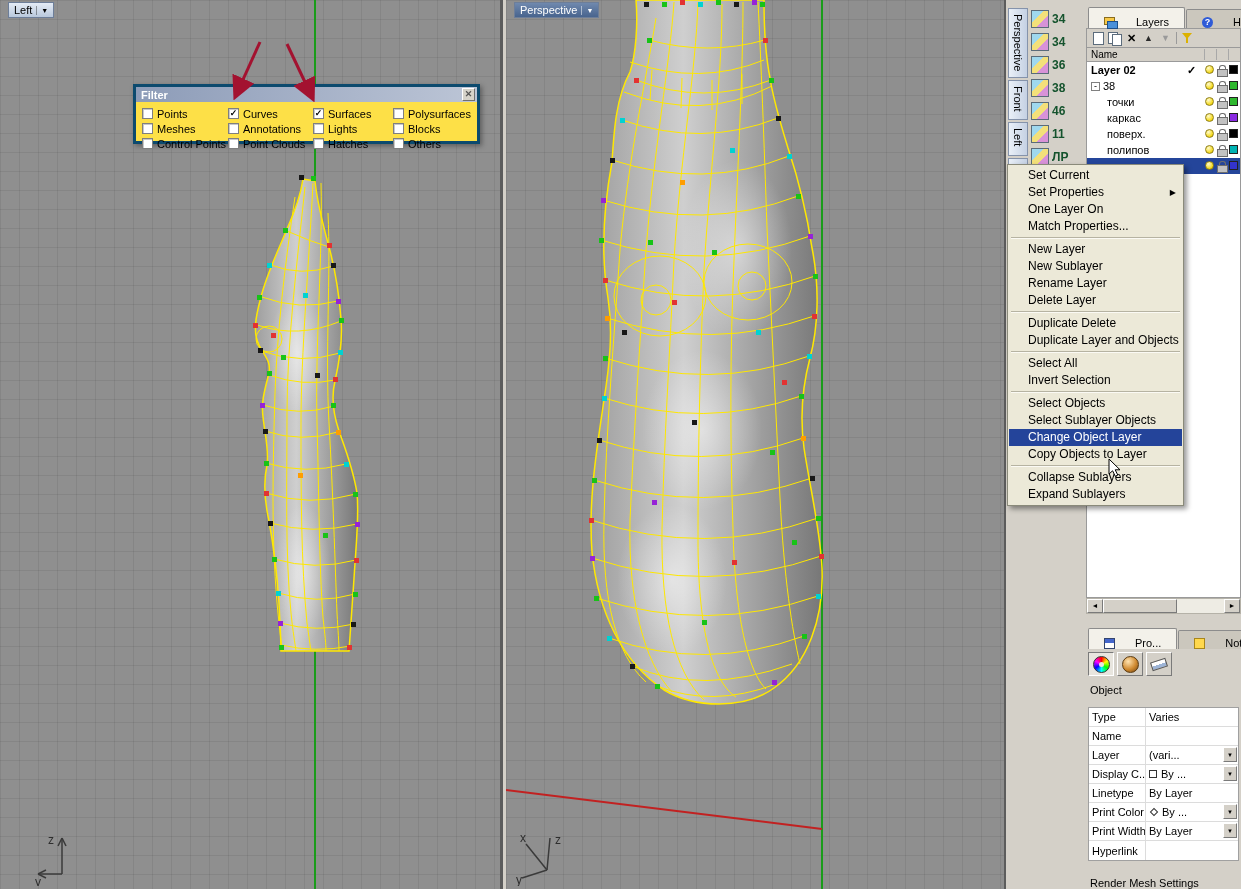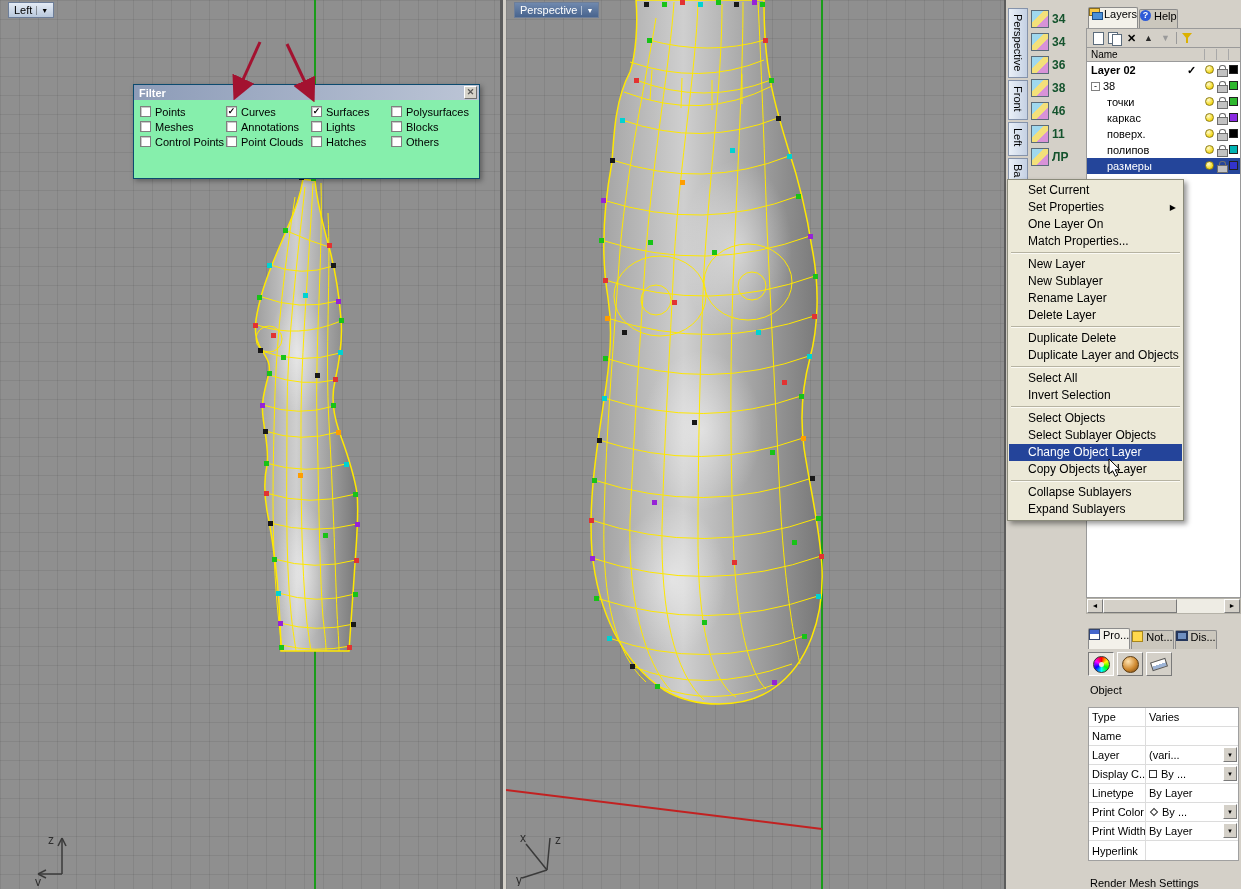--- a/index.html
+++ b/index.html
@@ -23,22 +23,22 @@
   .greenline{position:absolute;top:0;bottom:0;width:2px;background:#1a9c1a}
   .cplane{position:absolute;left:0;top:0;z-index:1}
   .axis-ind{position:absolute;z-index:4}
   .axis-ind text{font-size:12px;fill:#2e2e2e;font-family:"Liberation Sans",sans-serif}
   .axis-ind line{stroke:#3a3a3a;stroke-width:1.5}
   .model{position:absolute;z-index:3}
   .wire{stroke:#ffe800;stroke-width:1;fill:none}
   .bodyfill{fill:url(#bodyg);stroke:#ffe800;stroke-width:1.5}
 
   
-  #filter-dlg{position:absolute;left:133px;top:84px;width:347px;height:95px;background:#86efac;
-      border:1px solid #0c4a6e;box-shadow:2px 2px 5px rgba(0,0,0,.35);z-index:50}
+  #filter-dlg{position:absolute;left:133px;top:84px;width:347px;height:60px;background:#fde047;
+      border:3px solid #0c4a6e;box-shadow:2px 2px 5px rgba(0,0,0,.35);z-index:50}
   .dlg-title{height:15px;background:linear-gradient(90deg,#8d9cb8,#bcc5d6);color:#fff;font-weight:bold;
       font-size:11px;display:flex;align-items:center;padding:0 5px;position:relative}
   .dlg-close{position:absolute;right:2px;top:1px;width:13px;height:13px;background:#d6d3ca;
       border:1px solid;border-color:#fff #6f6f6f #6f6f6f #fff;font-size:9px;line-height:11px;text-align:center;color:#555}
   .dlg-body{padding:4px 6px 0;display:grid;grid-template-columns:86px 85px 80px 1fr;grid-auto-rows:15px}
   .fcb{display:flex;align-items:center;gap:4px;font-size:11px;white-space:nowrap}
   .cbox{flex:none;width:11px;height:11px;background:#fff;border:1px solid #7f7f7f;
       box-shadow:inset 1px 1px 0 #c9c9c9;display:flex;align-items:center;justify-content:center;
       font-size:9px;font-weight:bold;line-height:9px}
   .cbox.gray{background:#cfccc3}
@@ -49,21 +49,21 @@
       border:1px solid #8593ab;writing-mode:vertical-rl;padding-top:5px;font-size:11px;z-index:10;
       display:flex;justify-content:flex-start;align-items:center}
   .srow{position:absolute;left:1031px;width:53px;height:22px;display:flex;align-items:center;gap:3px;z-index:10}
   .sicon{flex:none;width:18px;height:18px;border:1px solid #5a6b7a;
       background:linear-gradient(135deg,#9fd8ee 0 35%,#f3e07a 35% 65%,#d892d8 65%)}
   .slabel{font-size:12px;font-weight:bold;color:#14532d}
 
   
   #layers-panel{position:absolute;left:1086px;top:6px;width:155px;z-index:10}
   .ptabbar{display:flex;height:22px;gap:1px;padding:2px 0 0 2px;align-items:flex-end}
-  .ptab{display:flex;align-items:flex-start;gap:3px;height:19px;padding:0 0;border:1px solid #8c8c8c;
+  .ptab{display:flex;align-items:flex-end;gap:20px;height:19px;padding:0 15px;border:1px solid #8c8c8c;
       border-bottom:none;border-radius:2px 2px 0 0;background:#cbc7bd;font-size:11px;white-space:nowrap}
   .ptab.active{background:#f3f1ea;height:21px}
   .layers-icn{width:12px;height:11px;position:relative}
   .layers-icn::before{content:"";position:absolute;left:0;top:0;width:9px;height:6px;background:#f7c948;border:1px solid #8a6d1d}
   .layers-icn::after{content:"";position:absolute;left:3px;top:4px;width:9px;height:6px;background:#4a90d9;border:1px solid #1d4f8a}
   .help-icn{width:11px;height:11px;border-radius:50%;background:#2f5bd7;color:#fff;font-size:9px;
       font-weight:bold;text-align:center;line-height:11px}
   .ltoolbar{height:19px;background:#d4d0c8;border:1px solid #9a9a9a;border-bottom:none;
       display:flex;align-items:center;gap:2px;padding:0 3px}
   .tbi{width:15px;height:14px;position:relative;display:inline-block;flex:none}
@@ -127,21 +127,21 @@
       font-size:11px;overflow:hidden;white-space:nowrap}
   .pval{flex:1;display:flex;align-items:center;padding-left:3px;position:relative;font-size:11px;
       overflow:hidden;white-space:nowrap}
   .ddbtn{position:absolute;right:1px;top:1px;width:14px;height:15px;background:#d4d0c8;border:1px solid;
       border-color:#fff #7a7a7a #7a7a7a #fff;font-size:6px;display:flex;align-items:center;justify-content:center}
   .diamond{flex:none;width:6px;height:6px;border:1px solid #333;transform:rotate(45deg);margin:0 5px 0 2px;background:#fff}
   .mini-swatch{flex:none;width:8px;height:8px;border:1px solid #333;margin-right:4px;background:#fff}
   .pfooter{padding:8px 4px 2px;font-size:11px}
 
   
-  #ctx-menu{position:absolute;left:1007px;top:179px;width:177px;background:#ece9d8;border:1px solid #8a8a7a;
+  #ctx-menu{position:absolute;left:1007px;top:164px;width:177px;background:#ece9d8;border:1px solid #8a8a7a;
       box-shadow:3px 3px 5px rgba(0,0,0,.4);z-index:100;padding:2px 1px;font-size:12px}
   .mi{height:17px;line-height:17px;padding-left:19px;position:relative;white-space:nowrap;overflow:hidden}
   .mi.hl{background:#24449a;color:#fff}
   .mi .sub{position:absolute;right:6px;top:0;font-size:8px}
   .msep{height:2px;border-top:1px solid #b6b3a2;border-bottom:1px solid #fbfaf4;margin:2px 2px}
 
   #cursor{position:absolute;left:1108px;top:458px;z-index:110}
   #arrows{position:absolute;left:195px;top:25px;z-index:60}
 </style>
 </head>

